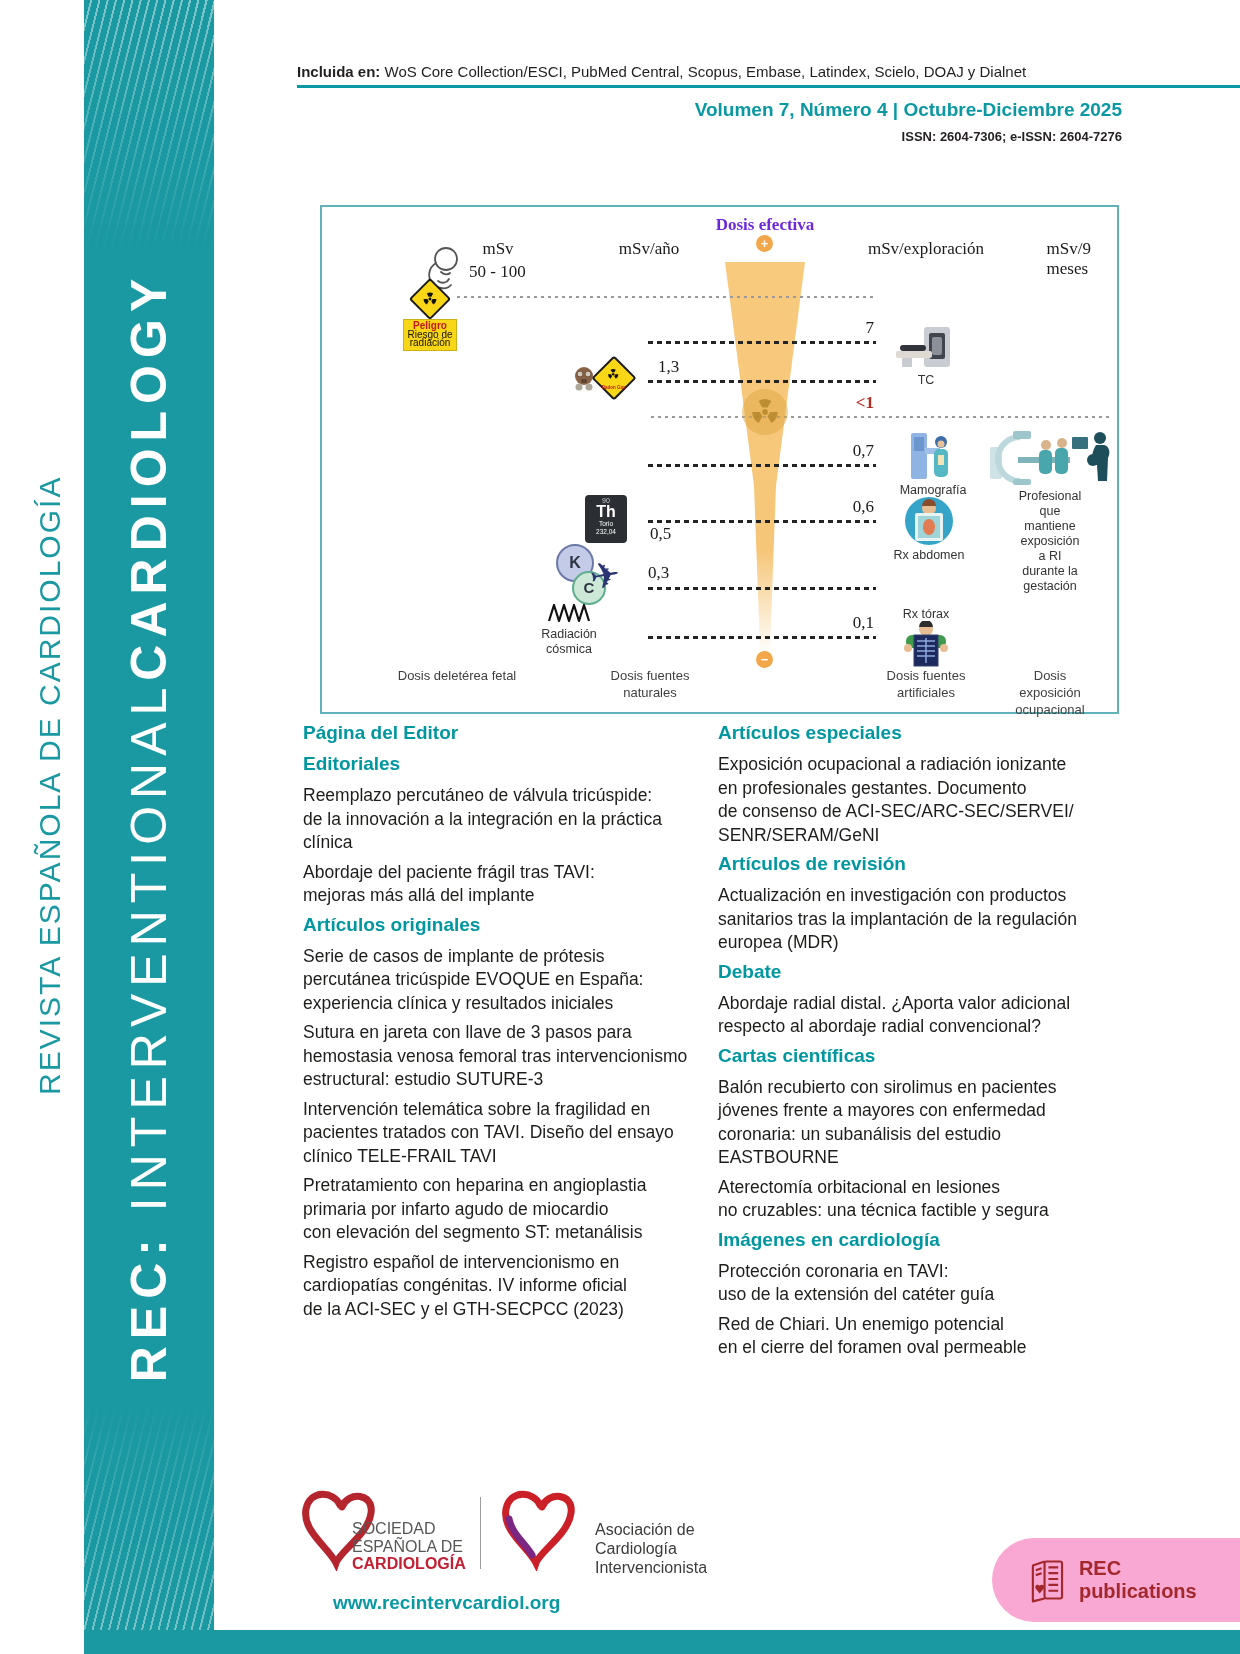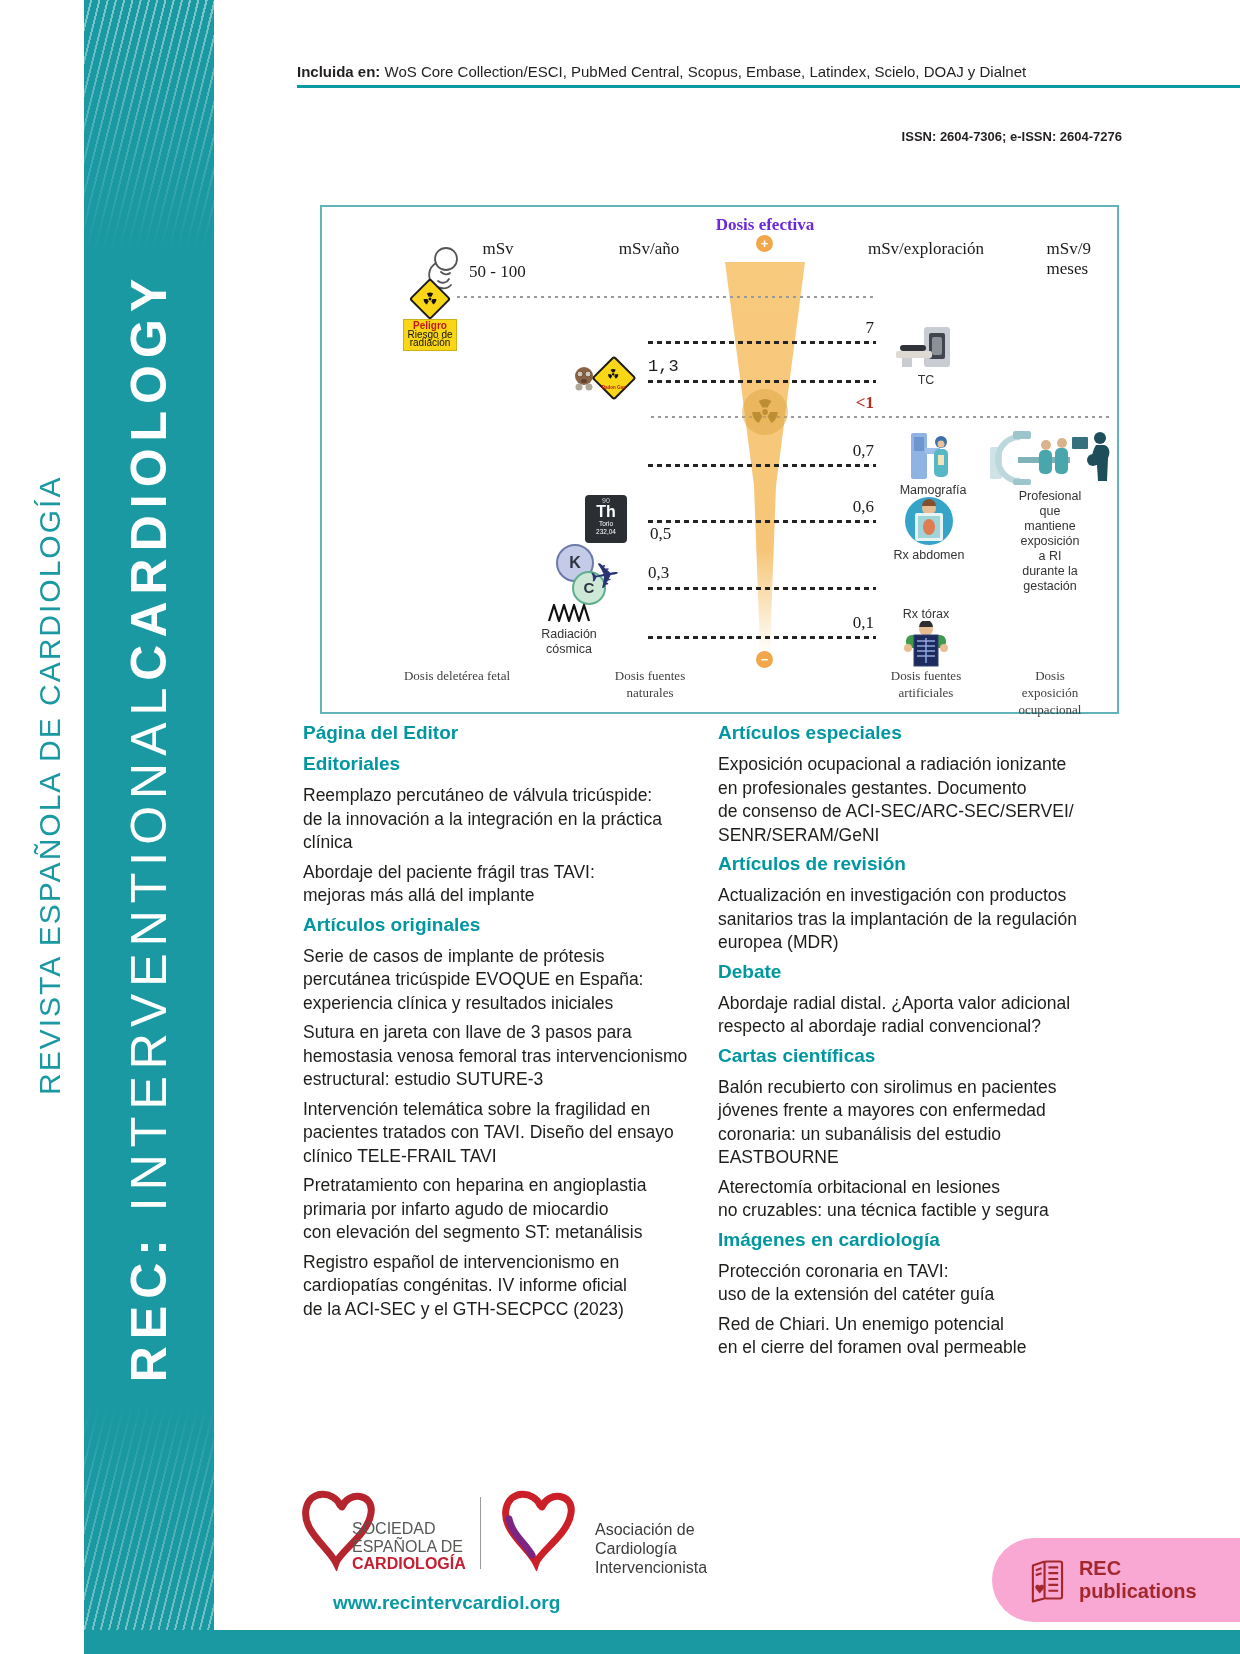--- a/index.html
+++ b/index.html
@@ -36,21 +36,21 @@
   .fig-col{top:32px;font-size:17px;color:#1a1a1a;transform:translateX(-50%);}
   .funnel{left:393px;top:55px;width:100px;height:400px;z-index:1;
       background:linear-gradient(180deg,#f8ca7e 0%,#f6c678 72%,rgba(246,198,120,0) 98%);
       clip-path:polygon(10% 0,90% 0,61% 56%,56% 90%,55% 100%,45% 100%,44% 90%,39% 56%);}
   .dline{height:3px;z-index:2;}
   .dline.black{background:repeating-linear-gradient(90deg,#232323 0 5px,transparent 5px 9px);}
   .dline.gray{height:2px;background:repeating-linear-gradient(90deg,#9a9a9a 0 3px,transparent 3px 7px);}
   .dval{font-family:"Liberation Serif",serif;font-size:17px;color:#1a1a1a;z-index:3;}
   .dval.red{color:#b22f26;}
   .sublabel{font-size:12.5px;color:#333;line-height:15px;z-index:3;}
-  .blabel{top:460px;font-size:13px;color:#3f3f3f;line-height:17px;z-index:3;font-family:Liberation Serif, serif;}
+  .blabel{top:460px;font-size:13px;color:#3f3f3f;line-height:17px;z-index:3;}
   .plus-circle,.minus-circle{width:17px;height:17px;border-radius:50%;background:#f2a74b;color:#fff;
       font-weight:bold;font-size:13px;line-height:17px;text-align:center;z-index:3;}
   .trefoil-halo{width:46px;height:46px;border-radius:50%;background:rgba(222,166,66,.5);z-index:2;}
   .diamond{background:#f9d616;border:2px solid #1a1a1a;transform:rotate(45deg);border-radius:3px;
       display:flex;align-items:center;justify-content:center;}
   .warnlabel{width:50px;background:#f9d616;border:1px solid #cdb013;font-size:10px;line-height:8.5px;
       text-align:center;padding:2px 1px;color:#111;}
   .warnlabel .red{color:#c21a1a;font-weight:bold;display:block;}
   .eltile{width:42px;height:48px;background:#2b2f33;border-radius:4px;color:#fff;text-align:center;z-index:3;}
   .eltile .n{font-size:7px;color:#cfd3d6;padding-top:2px;}
@@ -82,20 +82,21 @@
   <div class="band">
     <div class="band-stripes-top"></div>
     <div class="band-stripes-bottom"></div>
     <div class="band-title"><span class="bold">REC: </span><span>INTERVENTIONAL</span><span class="bold">CARDIOLOGY</span></div>
   </div>
   <div class="revista">REVISTA ESPAÑOLA DE CARDIOLOGÍA</div>
   <div class="bottom-bar"></div>
 
   <div class="abs included"><b>Incluida en:</b><span> WoS Core Collection/ESCI, PubMed Central, Scopus, Embase, Latindex, Scielo, DOAJ y Dialnet</span></div>
   <div class="abs rule"></div>
+  <div class="abs volline">Volumen 7, Número 4 | Octubre-Diciembre 2025</div>
   <div class="abs issn">ISSN: 2604-7306; e-ISSN: 2604-7276</div>
 
   <div class="abs figure-box">
 
     <div class="abs fig-title serif">Dosis efectiva</div>
     <div class="abs plus-circle" style="left:434px;top:28px;">+</div>
 
     <div class="abs fig-col serif" style="left:176px;">mSv</div>
     <div class="abs fig-col serif" style="left:327px;">mSv/año</div>
     <div class="abs fig-col serif" style="left:604px;">mSv/exploración</div>
@@ -107,21 +108,21 @@
     <div class="abs dline black" style="left:326px;width:228px;top:134px;"></div>
     <div class="abs dline black" style="left:326px;width:228px;top:173px;"></div>
     <div class="abs dline gray" style="left:329px;width:458px;top:209px;"></div>
     <div class="abs dline black" style="left:326px;width:228px;top:257px;"></div>
     <div class="abs dline black" style="left:326px;width:228px;top:313px;"></div>
     <div class="abs dline black" style="left:326px;width:228px;top:380px;"></div>
     <div class="abs dline black" style="left:326px;width:228px;top:429px;"></div>
 
     <div class="abs dval" style="left:147px;top:55px;">50 - 100</div>
     <div class="abs dval" style="left:500px;width:52px;top:111px;text-align:right;">7</div>
-    <div class="abs dval" style="left:326px;top:150px;font-family:Liberation Mono, monospace;">1,3</div>
+    <div class="abs dval" style="left:336px;top:150px;">1,3</div>
     <div class="abs dval red" style="left:500px;width:52px;top:186px;text-align:right;font-weight:bold;">&lt;1</div>
     <div class="abs dval" style="left:500px;width:52px;top:234px;text-align:right;">0,7</div>
     <div class="abs dval" style="left:500px;width:52px;top:290px;text-align:right;">0,6</div>
     <div class="abs dval" style="left:328px;top:317px;">0,5</div>
     <div class="abs dval" style="left:326px;top:356px;">0,3</div>
     <div class="abs dval" style="left:500px;width:52px;top:406px;text-align:right;">0,1</div>
 
     <div class="abs trefoil-halo" style="left:420px;top:182px;"></div>
     <svg class="abs" style="left:427px;top:189px;z-index:3;" width="32" height="32" viewBox="-20 -20 40 40">
       <g fill="#b98a2e" opacity="0.9">

